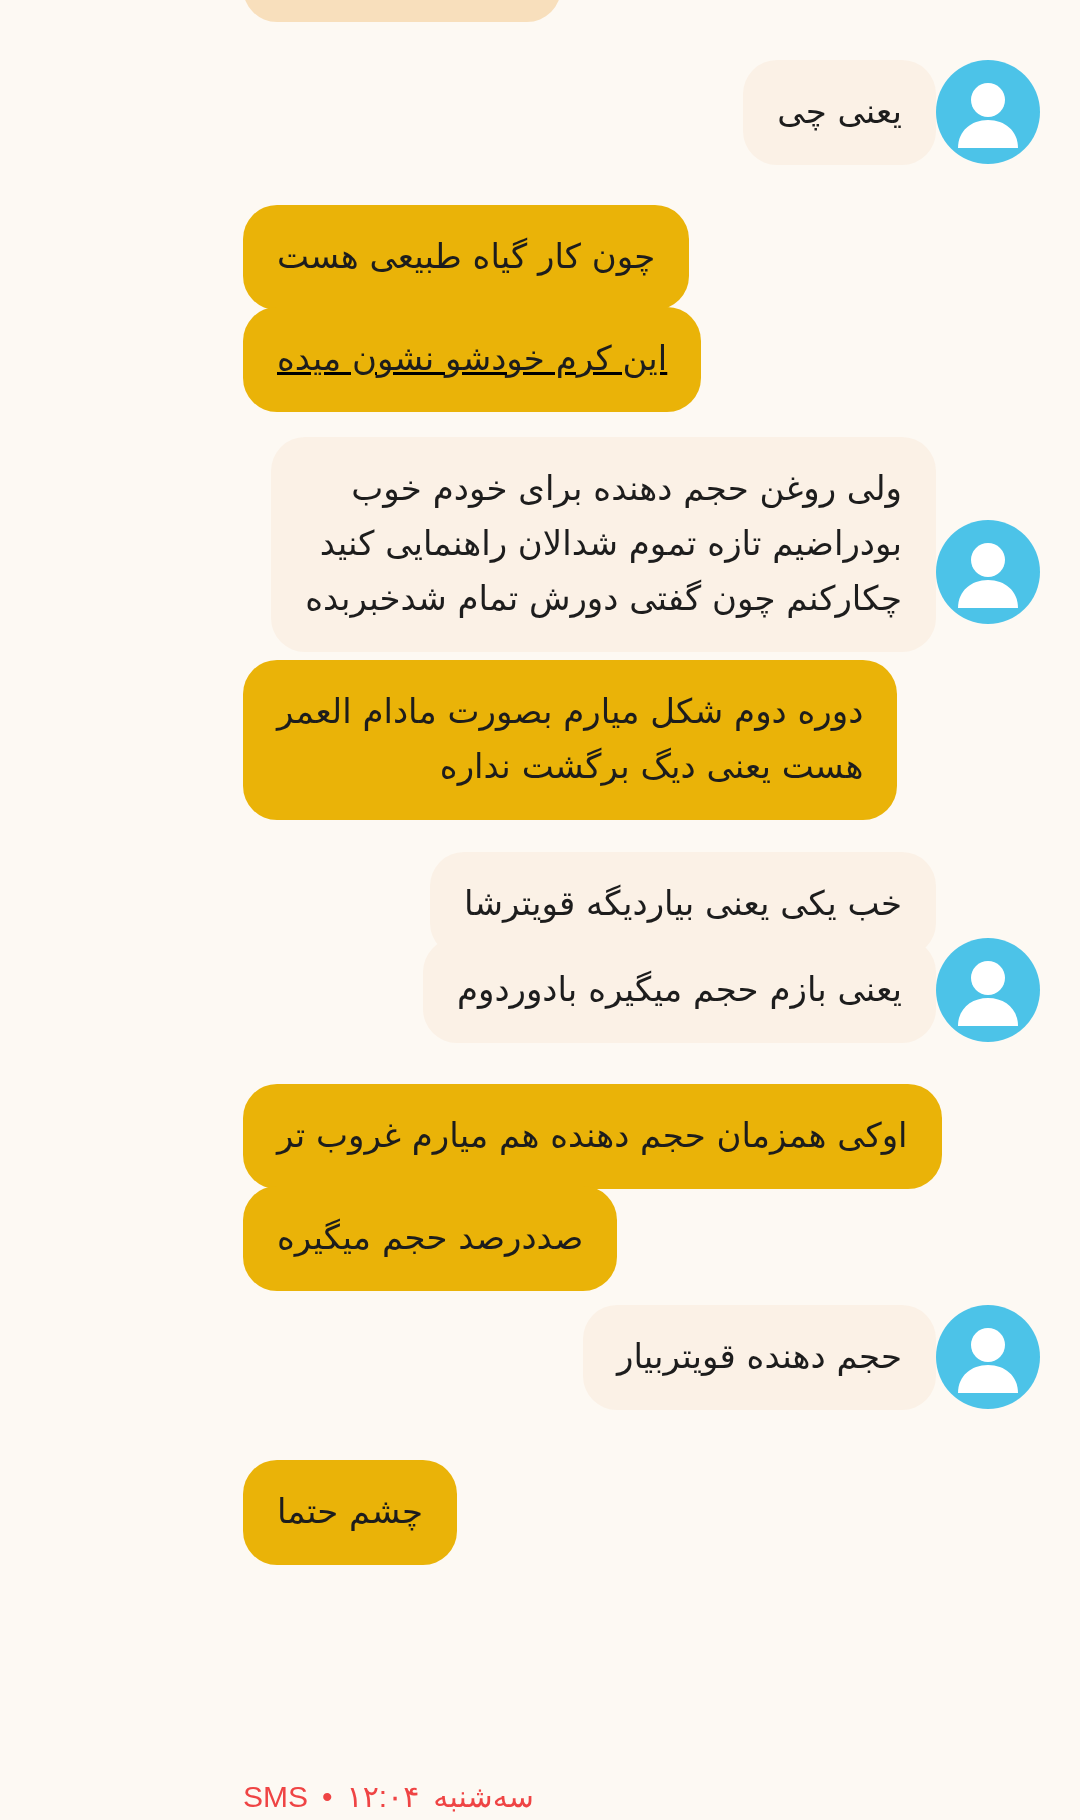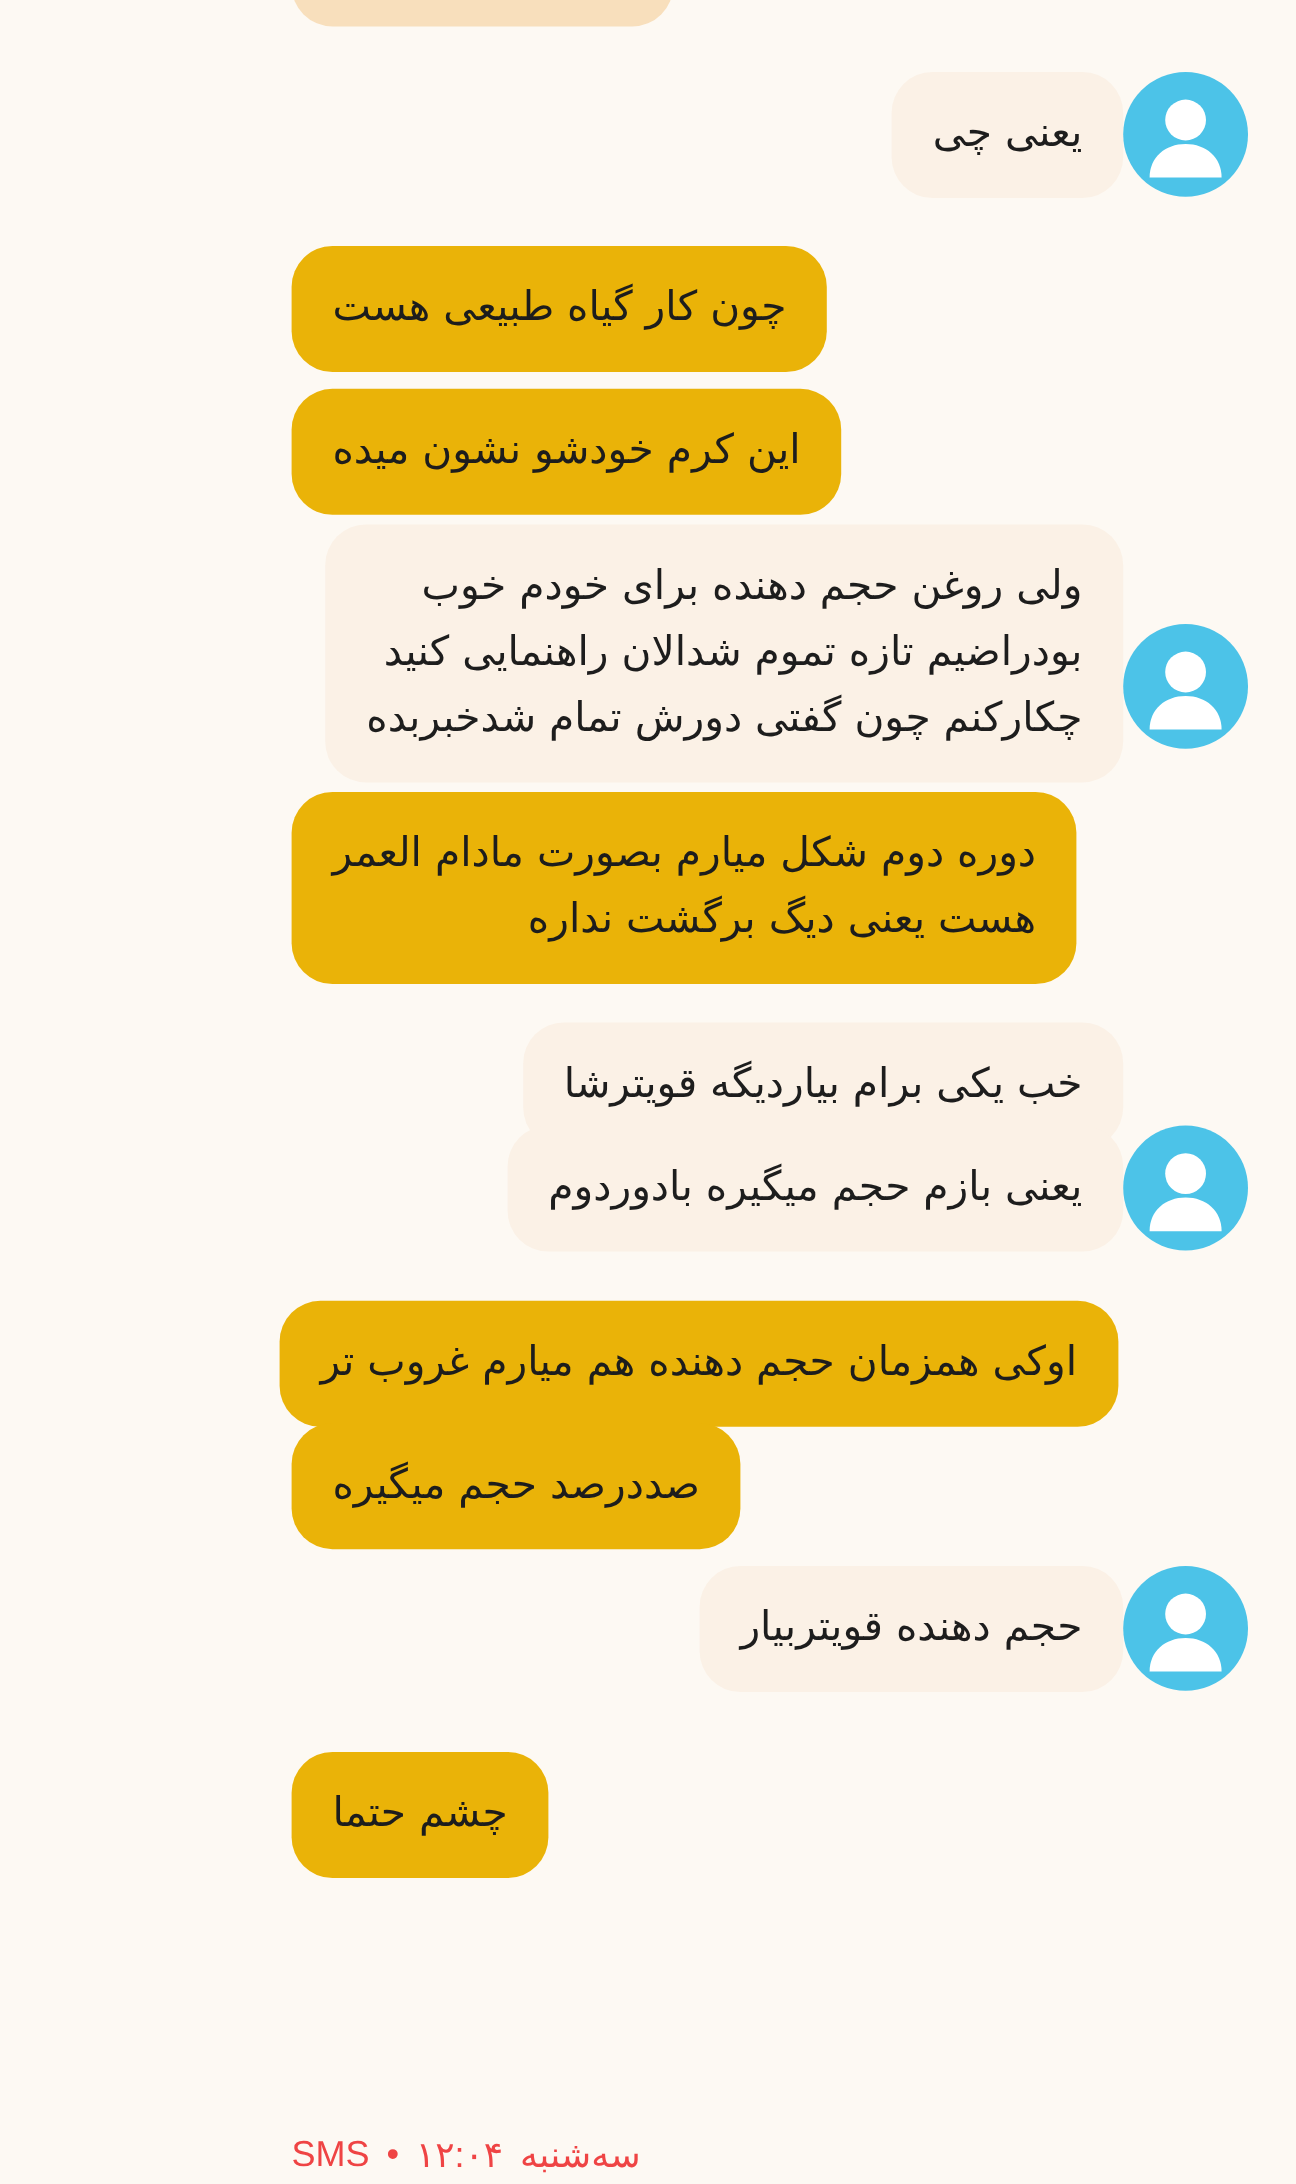--- a/index.html
+++ b/index.html
@@ -105,21 +105,21 @@
         <path d="M22 88c0-17 13-28 30-28s30 11 30 28z" fill="#ffffff"></path>
       </svg>
     </div>
     <div class="bubble right-side">یعنی چی</div>
   </div>
 
   <div class="line" style="top:205px; left:22px;">
     <div class="bubble left-side">چون کار گیاه  طبیعی  هست</div>
   </div>
 
-  <div class="line" style="top:324px; left:22px;">
+  <div class="line" style="top:307px; left:22px;text-decoration:underline;">
     <div class="bubble left-side">این کرم خودشو نشون میده</div>
   </div>
 
   <div class="line" style="top:437px; right:22px;">
     <div class="avatar" style="margin-top:83px;">
       <svg viewBox="0 0 104 104" aria-hidden="true">
         <circle cx="52" cy="40" r="17" fill="#ffffff"></circle>
         <path d="M22 88c0-17 13-28 30-28s30 11 30 28z" fill="#ffffff"></path>
       </svg>
     </div>
@@ -127,34 +127,34 @@
 بودراضیم تازه تموم شدالان راهنمایی کنید
 چکارکنم چون گفتی دورش تمام شدخبربده</div>
   </div>
 
   <div class="line" style="top:660px; left:22px;">
     <div class="bubble left-side">دوره دوم شکل میارم بصورت مادام العمر
 هست یعنی دیگ برگشت نداره</div>
   </div>
 
   <div class="line" style="top:852px; right:144px;">
-    <div class="bubble right-side">خب یکی برام بیاردیگه قویترشا</div>
+    <div class="bubble right-side">خب یکی یعنی بیاردیگه قویترشا</div>
   </div>
 
   <div class="line" style="top:938px; right:22px;">
     <div class="avatar">
       <svg viewBox="0 0 104 104" aria-hidden="true">
         <circle cx="52" cy="40" r="17" fill="#ffffff"></circle>
         <path d="M22 88c0-17 13-28 30-28s30 11 30 28z" fill="#ffffff"></path>
       </svg>
     </div>
     <div class="bubble right-side">یعنی بازم حجم میگیره بادوردوم</div>
   </div>
 
-  <div class="line" style="top:1084px; left:12px;">
+  <div class="line" style="top:1084px; left:22px;">
     <div class="bubble left-side">اوکی  همزمان حجم دهنده هم میارم غروب تر</div>
   </div>
 
   <div class="line" style="top:1186px; left:22px;">
     <div class="bubble left-side">صددرصد حجم میگیره</div>
   </div>
 
   <div class="line" style="top:1460px; left:22px;">
     <div class="bubble left-side">چشم حتما</div>
   </div>

